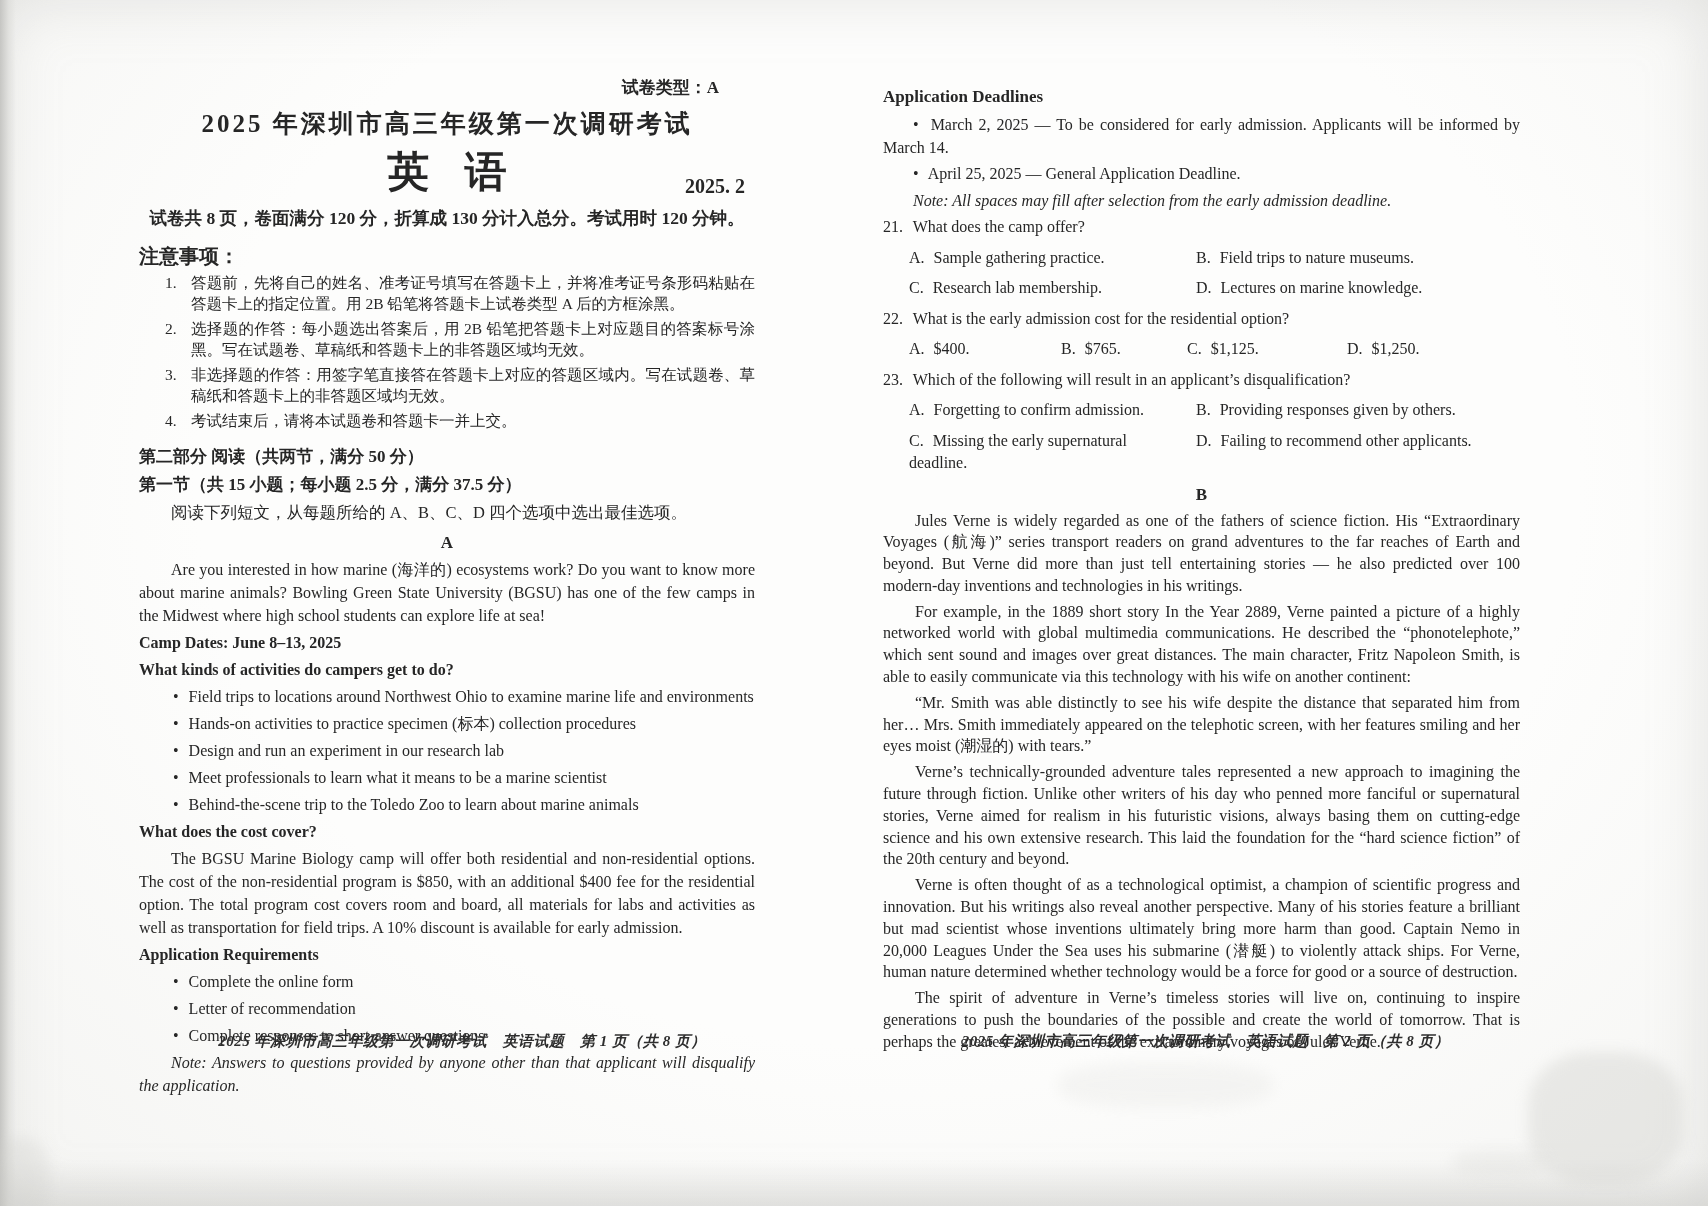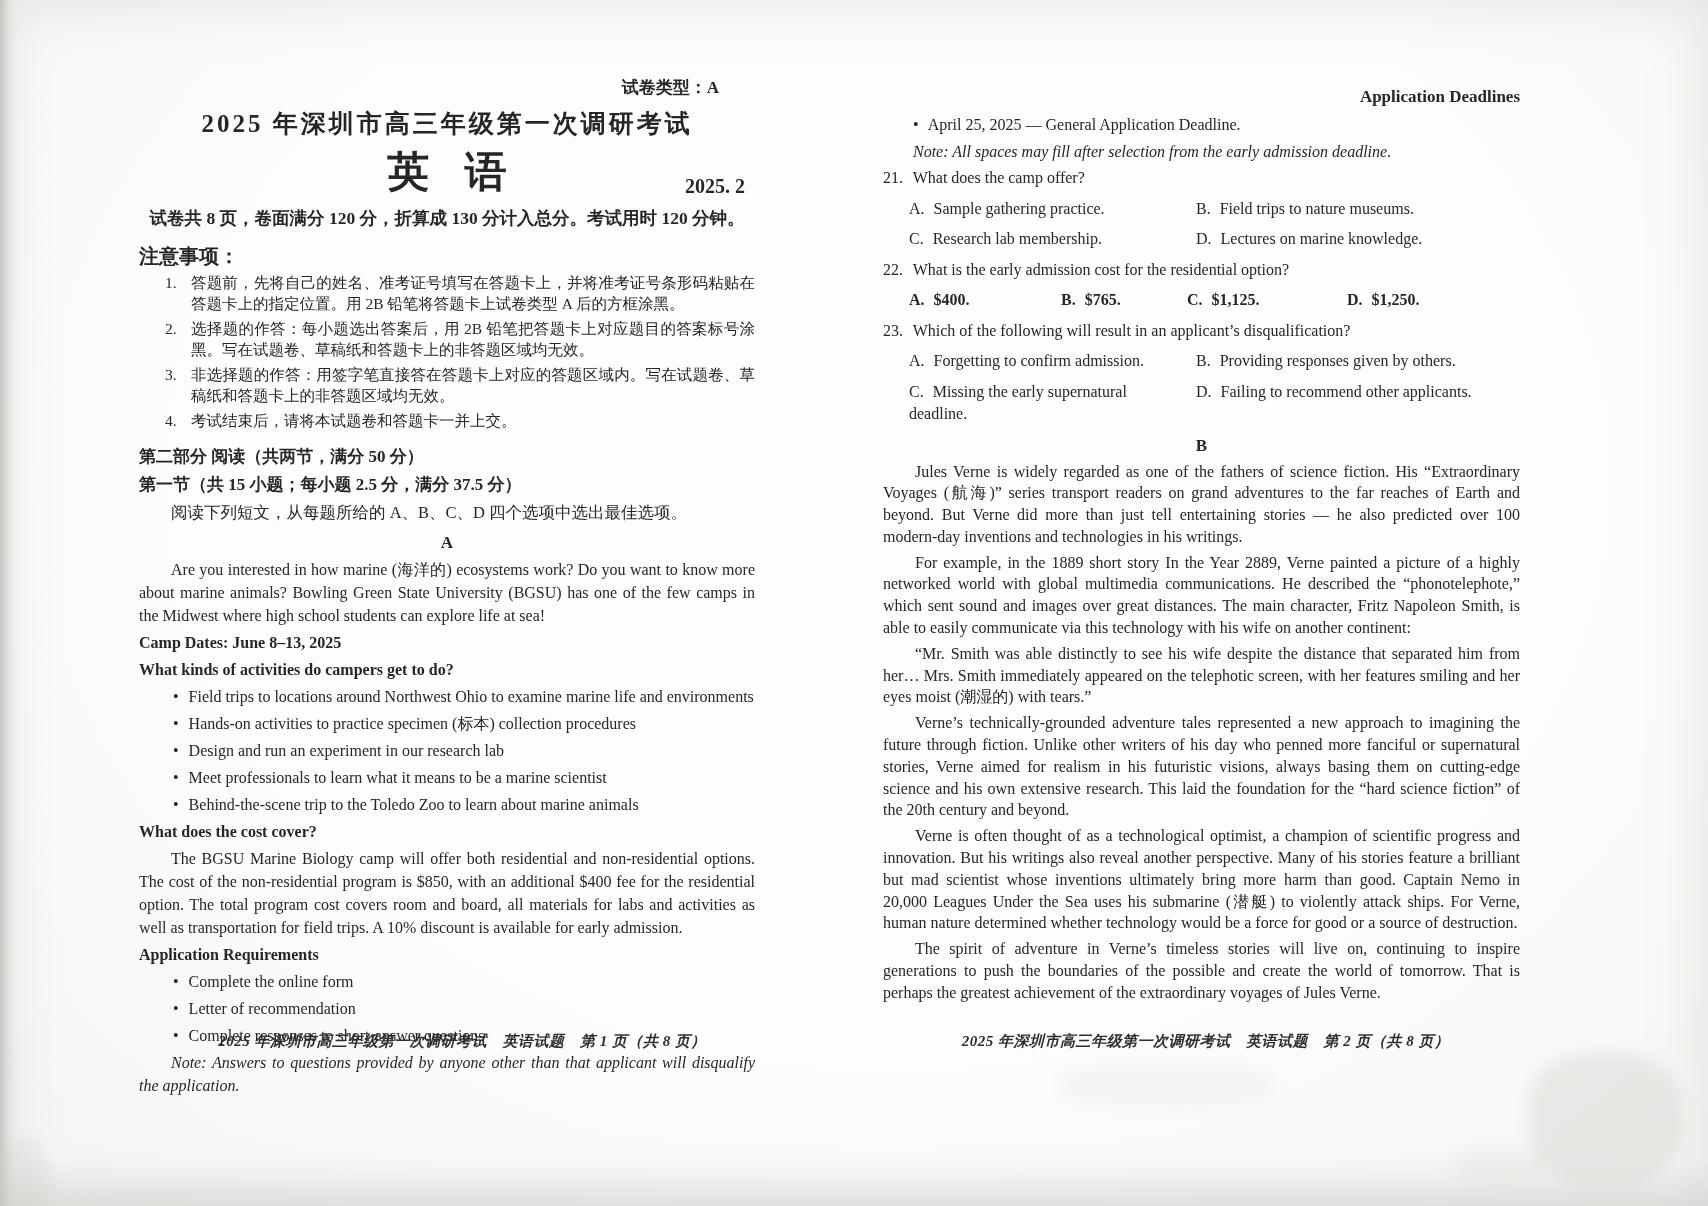--- a/index.html
+++ b/index.html
@@ -50,28 +50,28 @@
 
   .passage-label{margin-top:8px;text-align:center;font-weight:700;font-size:17px;line-height:22px;}
   .para{text-align:justify;text-indent:32px;}
   .bold-line{font-weight:700;}
   .bullet-item{padding-left:34px;}
   .bullet{margin-right:6px;}
   .note-italic{font-style:italic;}
 
   
   .deadline{text-indent:30px;text-align:justify;margin-top:3px;}
-  .dl-heading{font-weight:700;font-size:17px;line-height:26px;text-align:right;}
+  .dl-heading{font-weight:700;font-size:17px;line-height:26px;}
   .dl-note{font-style:italic;text-indent:30px;margin-top:3px;}
   .question{margin-top:3px;}
   .q-stem{text-align:left;}
   .q-num{margin-right:6px;}
   .options{display:grid;padding-left:26px;margin-top:1px;}
   .options.two-col{grid-template-columns:287px auto;}
-  .options.four-col{grid-template-columns:152px 126px 160px auto;font-weight:bold;}
+  .options.four-col{grid-template-columns:152px 126px 160px auto;}
   .opt{line-height:22.5px;}
   .opt-label{margin-right:5px;}
   .pb-label{margin-top:5px;margin-bottom:2px;text-align:center;font-weight:700;font-size:17px;line-height:22px;}
   .pb-para{text-align:justify;text-indent:32px;line-height:21.8px;}
 
   
   .footer{position:absolute;top:1028px;text-align:center;font-style:italic;font-weight:600;
           font-size:15px;color:#2e2e2e;letter-spacing:.5px;}
   .footer-left{left:146px;width:624px;}
   .footer-right{left:879px;width:645px;}
@@ -170,20 +170,24 @@
 
   <p class="para note-italic">Note: Answers to questions provided by anyone other than that applicant will disqualify the application.</p>
 </div>
 
 <div class="col col-right">
 
   <h2 class="dl-heading">Application Deadlines</h2>
 
   <p class="deadline">
     <span class="bullet">•</span>
+    <span>March 2, 2025 — To be considered for early admission. Applicants will be informed by March 14.</span>
+  </p>
+  <p class="deadline">
+    <span class="bullet">•</span>
     <span>April 25, 2025 — General Application Deadline.</span>
   </p>
 
   <p class="dl-note">Note: All spaces may fill after selection from the early admission deadline.</p>
 
   <div class="question">
     <p class="q-stem">
       <span class="q-num">21.</span>
       <span>What does the camp offer?</span>
     </p>

